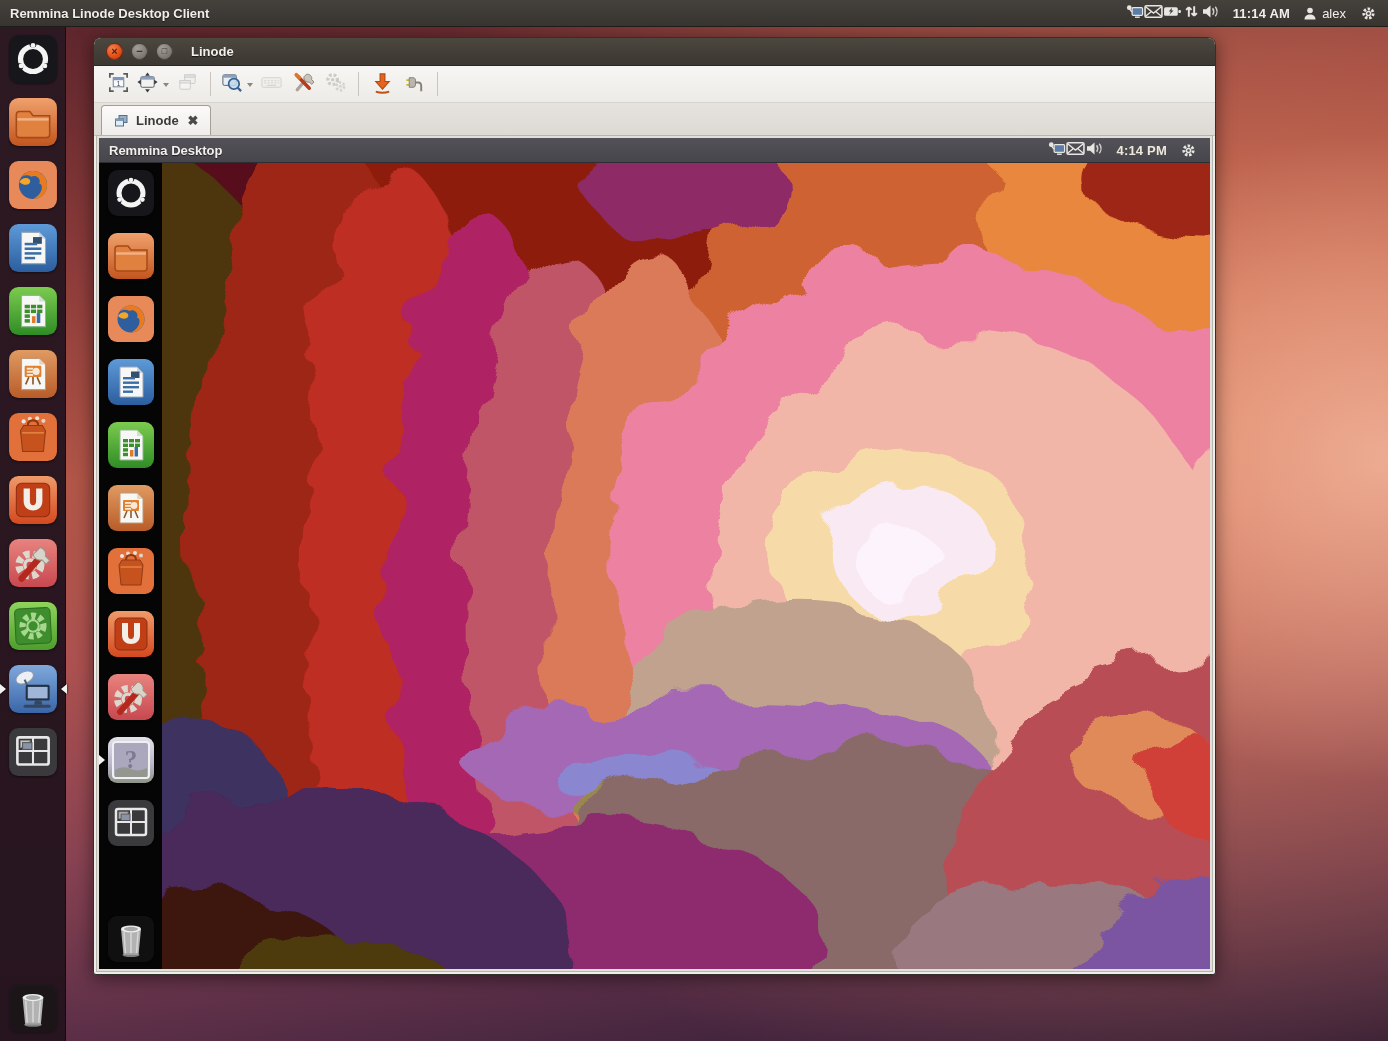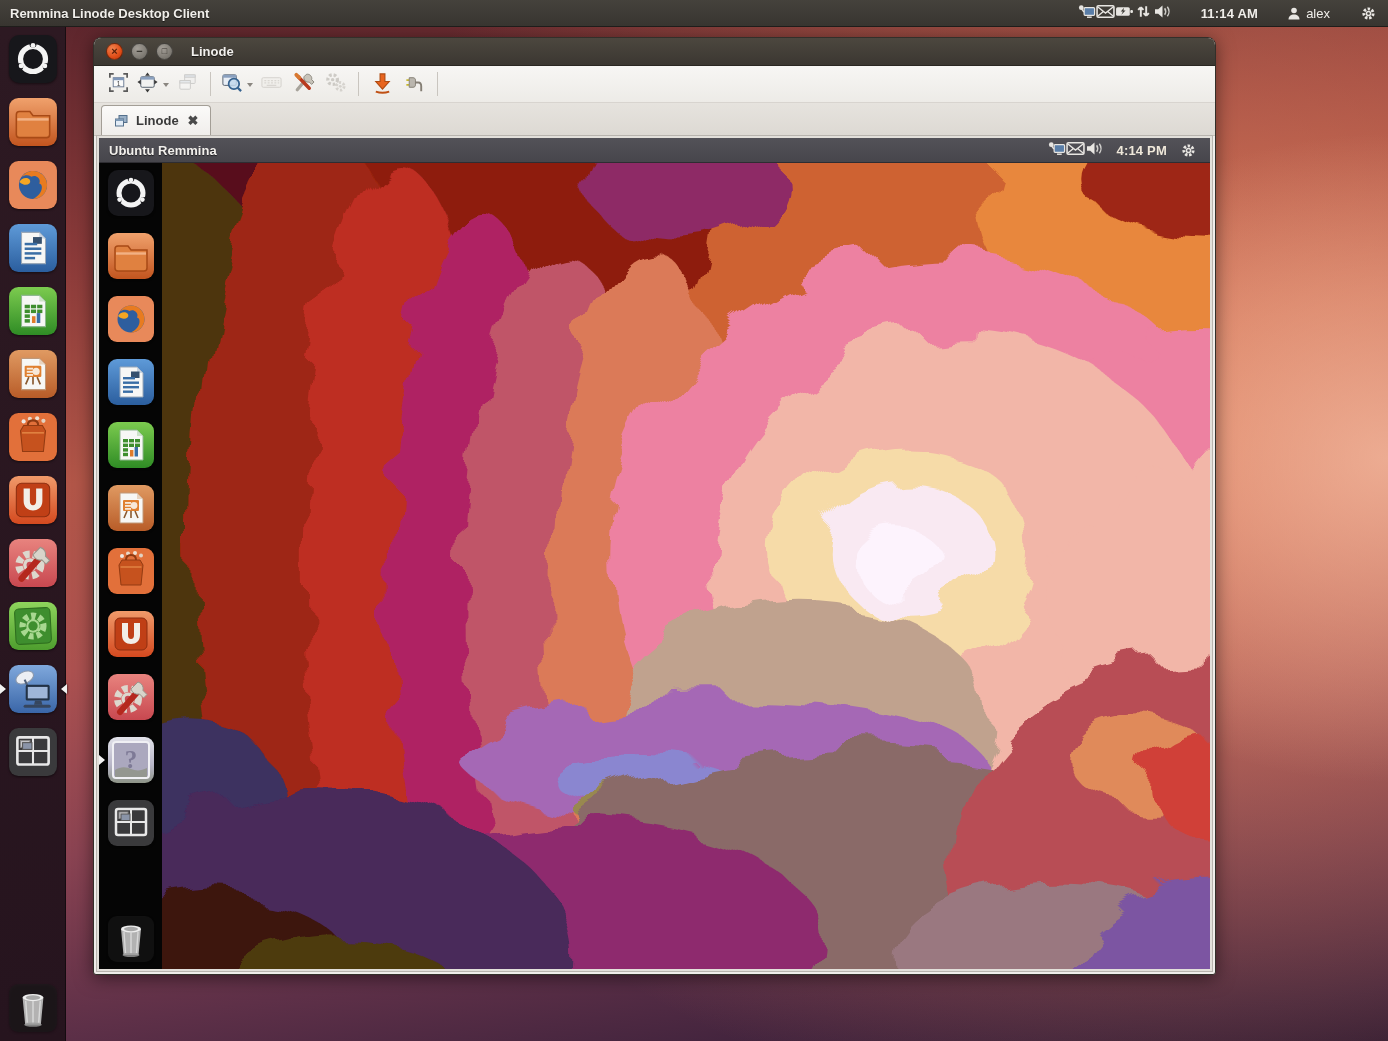--- a/index.html
+++ b/index.html
@@ -16,21 +16,21 @@
   }
 
   
   .host-panel {
     position:absolute; top:0; left:0; right:0; height:27px; z-index:60;
     background:linear-gradient(#45423C,#383530);
     border-bottom:1px solid rgba(0,0,0,.55);
     display:flex; align-items:center; color:#F0EEEA; font-size:13px;
   }
   .host-panel .ptitle { font-weight:bold; margin-left:10px; text-shadow:0 1px 1px rgba(0,0,0,.6); }
-  .panel-right { margin-left:auto; display:flex; align-items:center; gap:29px; margin-right:10px; }
+  .panel-right { margin-left:auto; display:flex; align-items:center; gap:13px; margin-right:10px; }
   .tray-ic { display:inline-flex; width:19px; height:15px; align-items:center; justify-content:center; }
   .tray-ic svg { width:100%; height:100%; }
   .pclock { font-weight:bold; letter-spacing:.2px; }
   .puser { display:flex; align-items:center; gap:5px; }
   .puser .tray-ic { width:14px; }
 
   
   .host-launcher {
     position:absolute; left:0; top:27px; bottom:0; width:66px; z-index:50;
     background:linear-gradient(#2D1922,#26141E);
@@ -463,21 +463,21 @@
             </svg>
           </span>
         <span>Linode</span>
         <span class="tabclose">✖</span>
       </div>
     </div>
 
     <div class="viewport">
 
       <div class="remote-panel">
-        <span class="ptitle">Ubuntu Remmina</span>
+        <span class="ptitle">Remmina Desktop</span>
         <div class="panel-right">
           <span>
             
           <span class="tray-ic">
                 <svg viewBox="0 0 20 15">
                   <circle cx="4.5" cy="3.5" r="2.5" fill="#E8E6E2"></circle>
                   <path d="M5 5c1 2 2 3 4 3.5" stroke="#E8E6E2" stroke-width="1.4" fill="none"></path>
                   <rect x="7.5" y="3.5" width="11" height="8" rx="1" fill="#5A7EA8" stroke="#E8E6E2" stroke-width="1.3"></rect>
                   <path d="M10.5 13.5h5" stroke="#E8E6E2" stroke-width="1.5"></path>
                 </svg>

